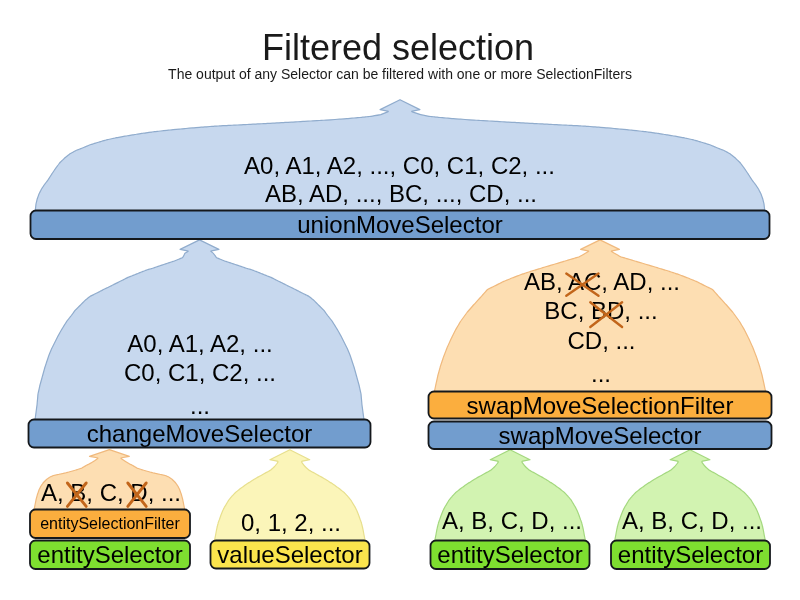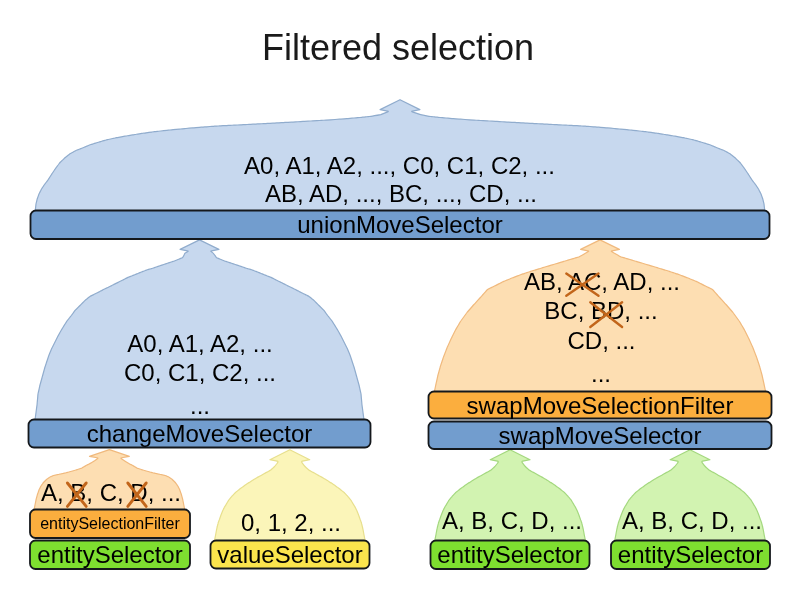--- a/index.html
+++ b/index.html
@@ -57,13 +57,14 @@
 <text x="111.0" y="501.0" font-size="24" text-anchor="middle" fill="#000000">A, B, C, D, ...</text>
 <text x="291.0" y="531.0" font-size="24" text-anchor="middle" fill="#000000">0, 1, 2, ...</text>
 <text x="512.0" y="529.2" font-size="24" text-anchor="middle" fill="#000000">A, B, C, D, ...</text>
 <text x="692.0" y="529.2" font-size="24" text-anchor="middle" fill="#000000">A, B, C, D, ...</text>
 <path class="xm" stroke-width="2.9" d="M 67.4 483.0 L 86.2 506.4 M 86.2 483.0 L 67.4 506.4"></path>
 <path class="xm" stroke-width="2.9" d="M 127.8 483.0 L 146.2 506.4 M 146.2 483.0 L 127.8 506.4"></path>
 <path class="xm" stroke-width="2.4" d="M 566.3 273.6 L 598.5 295.8 M 598.5 273.6 L 566.3 295.8"></path>
 <path class="xm" stroke-width="2.4" d="M 590.3 302.3 L 622.1 327.0 M 622.1 302.3 L 590.3 327.0"></path>
 </svg>
 <div style="position:absolute;left:0;top:30px;width:796px;text-align:center;font-size:36px;color:#1a1a1a;line-height:1;">Filtered selection</div>
+<div style="position:absolute;left:0;top:67px;width:800px;text-align:center;font-size:14px;color:#1a1a1a;line-height:1;">The output of any Selector can be filtered with one or more SelectionFilters</div>
 </div>
 
 </body></html>

